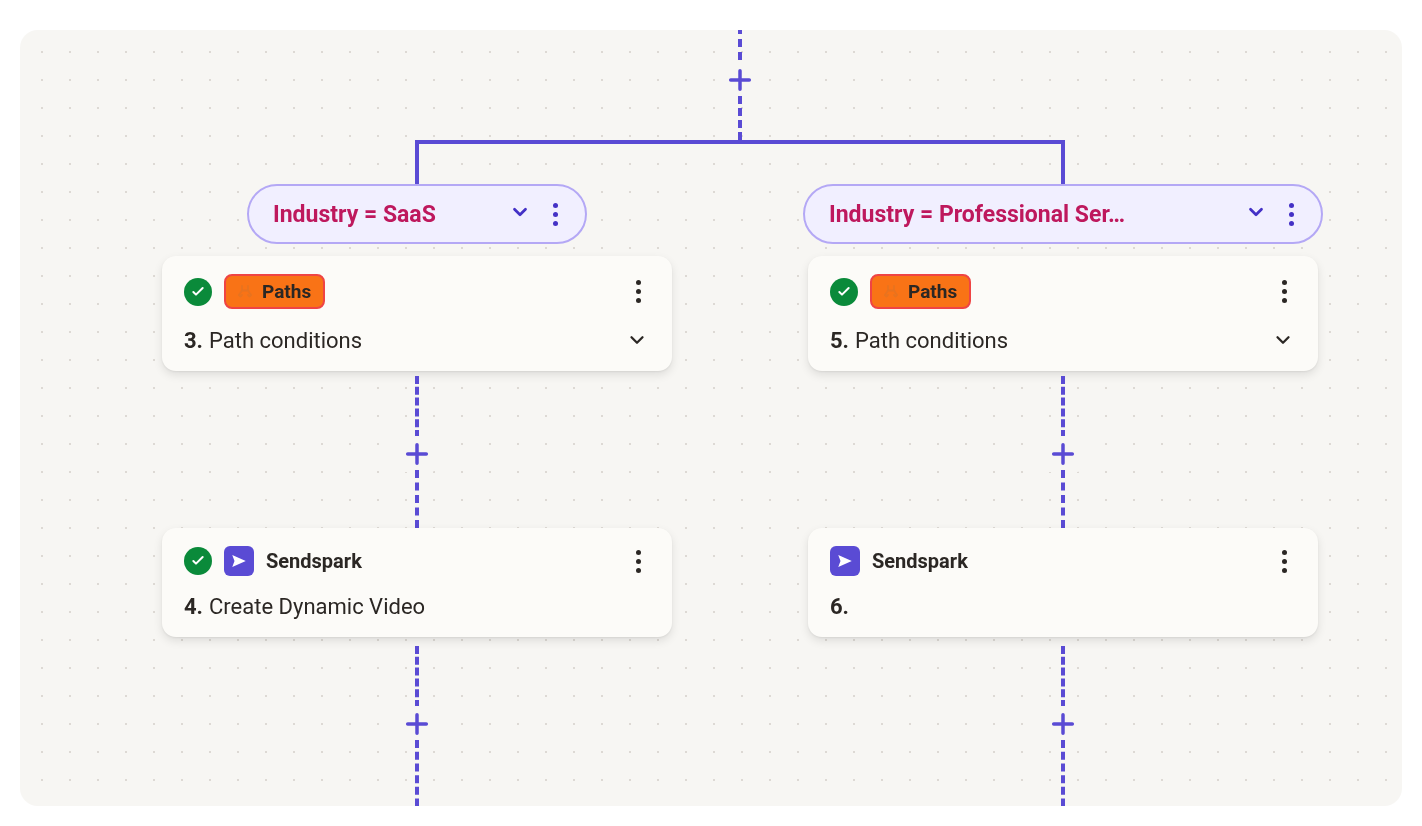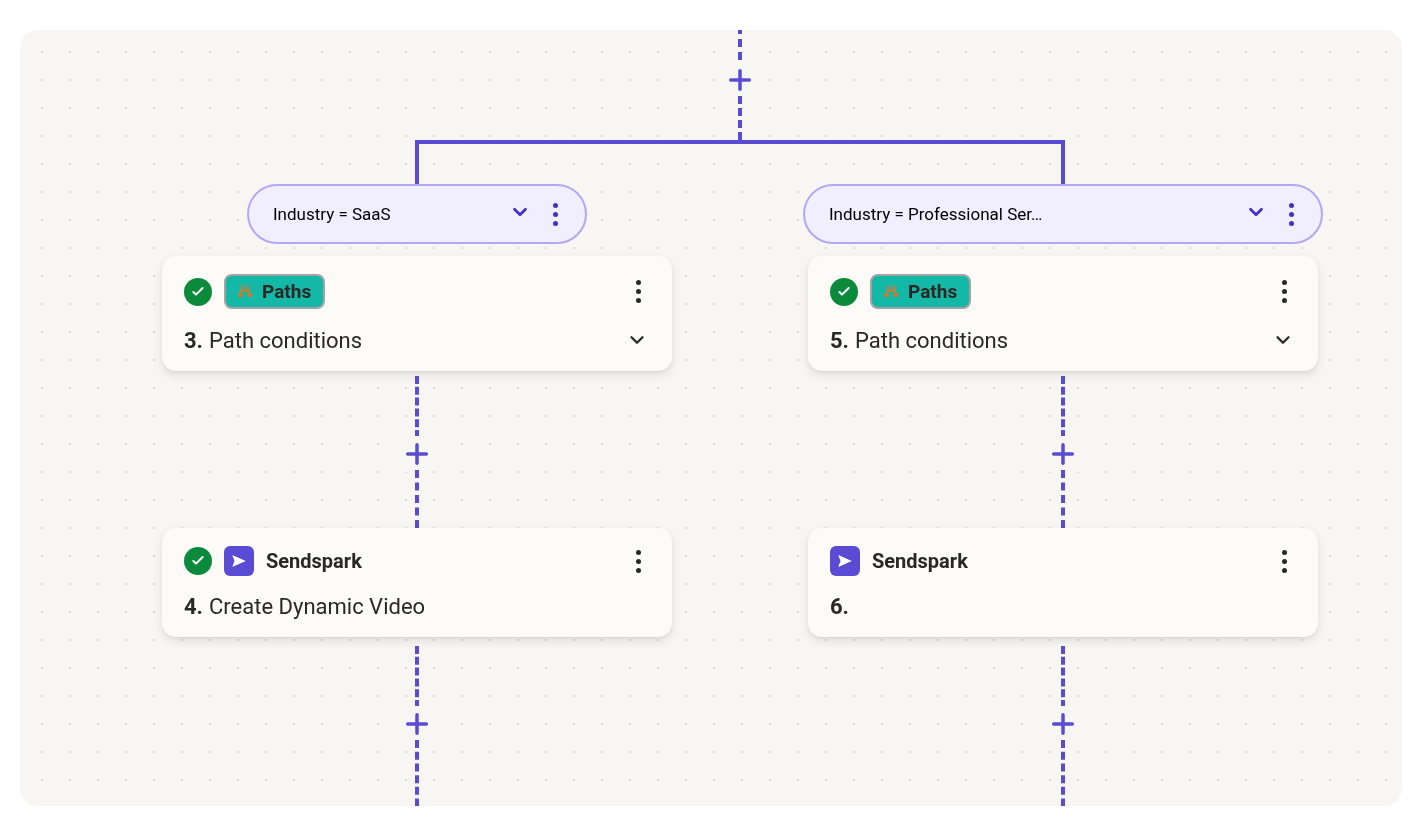--- a/index.html
+++ b/index.html
@@ -66,23 +66,23 @@
     border: 2px solid #b4a8f5;
     border-radius: 999px;
     height: 60px;
     display: flex;
     align-items: center;
     padding: 0 18px 0 24px;
     gap: 10px;
     cursor: pointer;
   }
   .pill .pill-label {
-    color: #000000;
-    font-weight: 400;
-    font-size: 17px;
+    color: #be185d;
+    font-weight: 700;
+    font-size: 23px;
     white-space: nowrap;
     overflow: hidden;
     text-overflow: ellipsis;
   }
   .pill.left { width: 340px; }
   .pill.right { width: 520px; }
   .pill .chev { flex-shrink:0; }
   .pill .kebab { flex-shrink:0; margin-left: 2px; }
 
   
@@ -101,22 +101,22 @@
     gap: 12px;
   }
   .check-badge {
     width: 28px; height: 28px;
     border-radius: 50%;
     background: #0a8a3a;
     display: flex; align-items: center; justify-content: center;
     flex-shrink:0;
   }
   .paths-tag {
-    border: 2px solid #a3a3a3;
-    background: #14b8a6;
+    border: 2px solid #ef4444;
+    background: #f97316;
     border-radius: 8px;
     padding: 4px 12px 4px 10px;
     display: flex;
     align-items: center;
     gap: 8px;
   }
   .paths-tag .tag-label {
     font-weight: 700;
     color: #2b2724;
     font-size: 19px;

